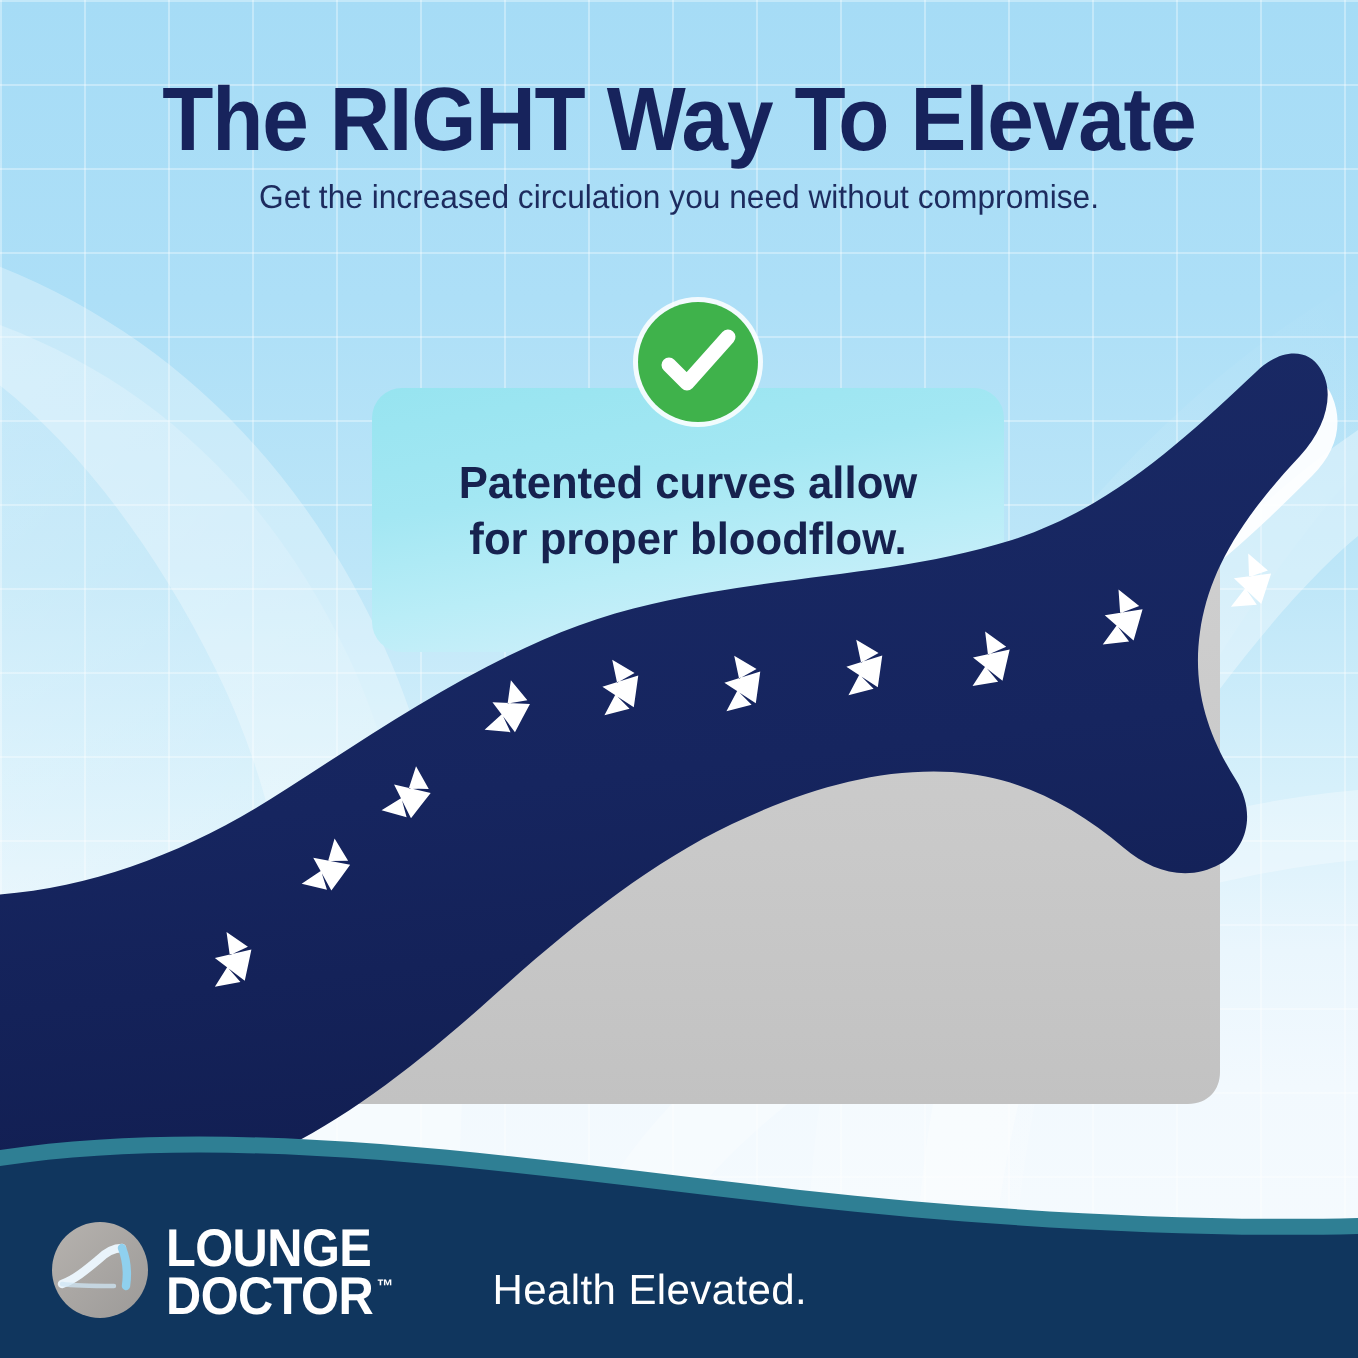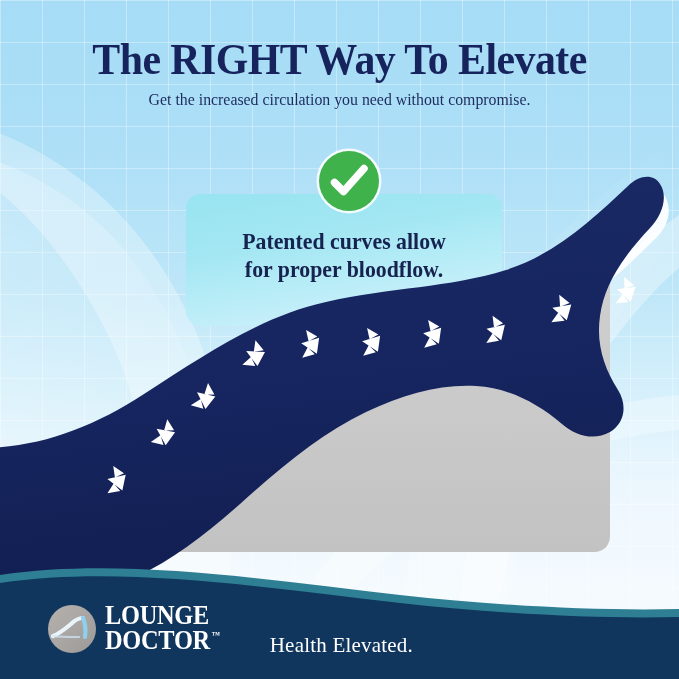--- a/index.html
+++ b/index.html
@@ -5,21 +5,21 @@
   html, body {
     margin: 0;
     padding: 0;
     background: #ffffff;
   }
   #poster {
     position: relative;
     width: 679px;
     height: 679px;
     overflow: hidden;
-    font-family: Liberation Serif, serif;
+    font-family: Liberation Sans, sans-serif;
     background: linear-gradient(180deg,
         #a6dcf6 0%,
         #addff7 22%,
         #bde6f8 42%,
         #d6f0fb 58%,
         #eaf6fd 70%,
         #f2f9fe 80%,
         #f7fbfe 100%);
   }
   
@@ -116,24 +116,24 @@
   
   .footer-wave {
     position: absolute;
     left: 0;
     bottom: 0;
     width: 679px;
     height: 130px;
   }
   .logo-block {
     position: absolute;
-    left: 46px;
+    left: 24px;
     bottom: 18px;
     display: flex;
-    align-items: flex-start;
+    align-items: flex-end;
     height: 58px;
   }
   .logo-mark {
     width: 52px;
     height: 52px;
     flex: 0 0 52px;
   }
   .logo-words {
     margin-left: 7px;
     color: #ffffff;

